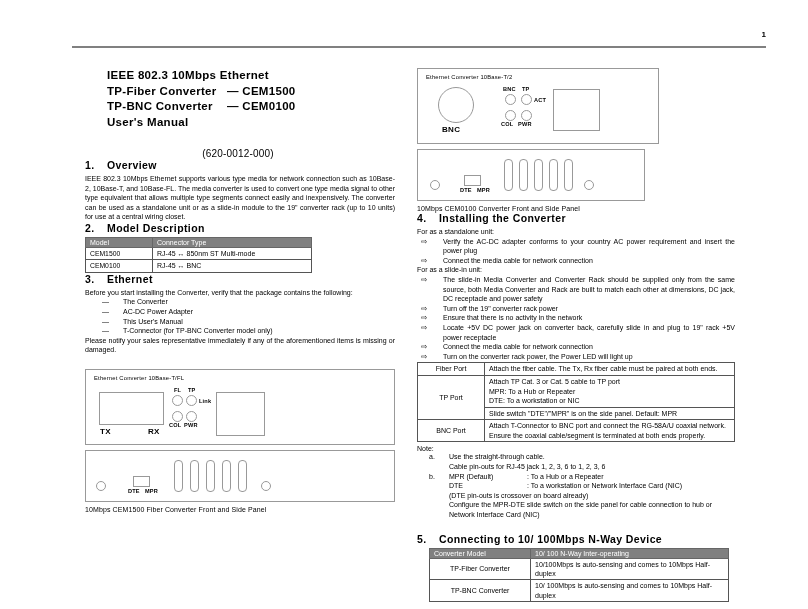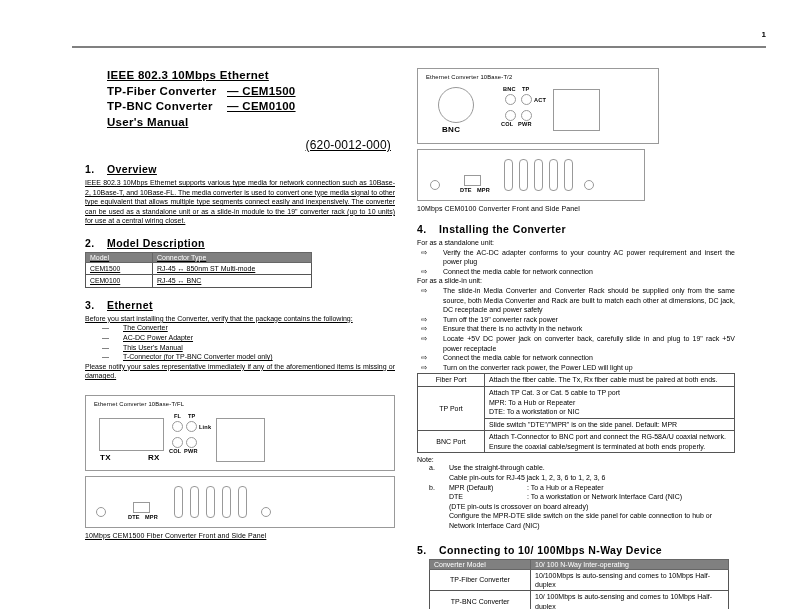--- a/index.html
+++ b/index.html
@@ -35,21 +35,20 @@
     top: 46px;
     height: 2px;
     background: #808080;
   }
   
   .col-left {
     position: absolute;
     left: 85px;
     top: 68px;
     width: 310px;
-    text-decoration: underline;
   }
   .col-right {
     position: absolute;
     left: 417px;
     top: 68px;
     width: 318px;
   }
   
   .doc-title {
     font-size: 11.5px;
@@ -59,29 +58,28 @@
     margin-left: 22px;
   }
   .doc-title .row {
     white-space: pre;
   }
   .model-col {
     display: inline-block;
     width: 120px;
   }
   .docnum {
-    text-align: right;
-    font-size: 12px;
-    margin-top: 8px;
+    text-align: center;
+    font-size: 10px;
+    margin-top: 18px;
     margin-right: 4px;
     letter-spacing: 0.2px;
   }
   
   .sec {
-    margin-top: 11px;
   }
   .sec-head {
     font-size: 10.5px;
     font-weight: bold;
     letter-spacing: 0.4px;
     white-space: pre;
     margin-bottom: 3px;
   }
   .sec-num {
     display: inline-block;

